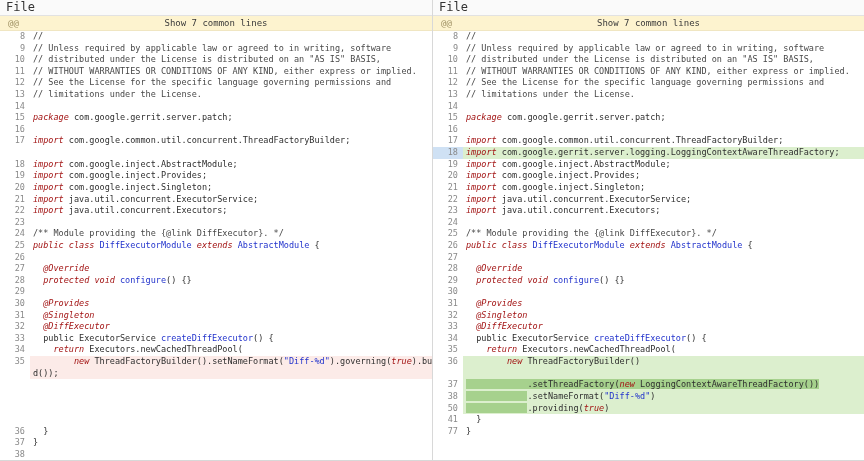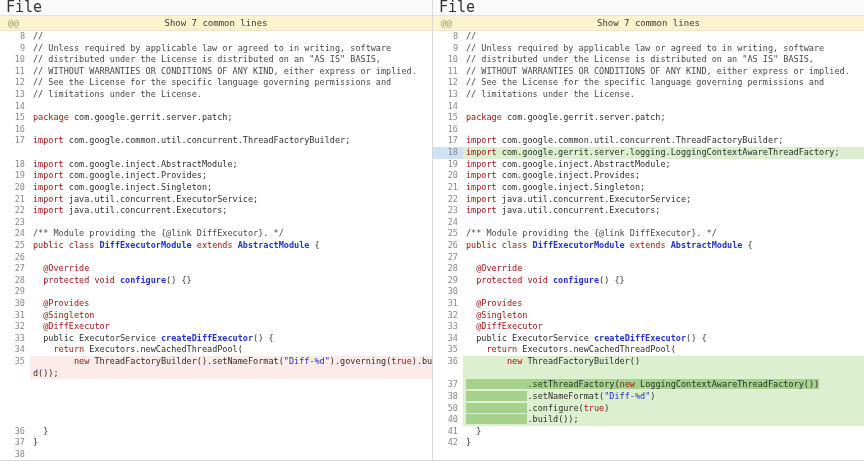--- a/index.html
+++ b/index.html
@@ -6,42 +6,42 @@
   html,body { background:#fff; }
   .diff {
     width:864px; height:461px; overflow:hidden; display:flex;
     font-family:"DejaVu Sans Mono", monospace; background:#fff;
     border-bottom:1px solid #d8d8d8;
   }
   .pane { width:432px; height:461px; overflow:hidden; }
   .pane + .pane { border-left:1px solid #d8d8d8; }
   .file-header {
     height:16px; background:#fafafa; border-bottom:1px solid #e2e2e2;
-    font-size:15px; color:#333; line-height:15px; padding-left:6px;
+    font-size:12px; color:#333; line-height:15px; padding-left:6px;
   }
   .hunk-row {
     position:relative; height:15px; background:#fdf3cf; border-bottom:1px solid #f0e6c2;
     font-size:9px; color:#3a3a3a; line-height:15px; text-align:center; cursor:pointer;
   }
   .hunk-row .at { position:absolute; left:8px; color:#a09265; }
   .rows { width:100%; }
   .crow { display:flex; height:11.62px; overflow:hidden; }
   .gut {
     width:30px; flex:0 0 30px; text-align:right; padding-right:5px;
     font-size:8.5px; line-height:11.62px; color:#8a8a8a; cursor:pointer;
   }
   .gut.sel { background:#cfe1f4; }
   .code {
     flex:1; white-space:pre; overflow:hidden;
     font-size:8.5px; line-height:11.62px; padding-left:3px; color:#2e2e2e;
   }
   .crow.rem .code, .crow.wrapRem .code { background:#fcebe8; }
   .crow.add .code, .crow.fillerAdd .code { background:#dcefce; }
-  .seg.kw { color:#a31515; }
-  .seg.ty { color:#2233cc;font-weight:bold; }
+  .seg.kw { color:#a31515;font-style:italic; }
+  .seg.ty { color:#2233cc; }
   .seg.st { color:#2233cc; }
   .seg.cm { color:#484848; }
   .seg.pl { color:#2e2e2e; }
   .seg.hl { background:#a6d18d; }
 </style>
 </head>
 <body>
 
 <div class="diff">
   <div class="pane">
@@ -335,29 +335,25 @@
         <div class="crow add">
           <div class="gut">37</div>
           <div class="code"><span class="seg pl hl">            </span><span class="seg pl hl">.setThreadFactory(</span><span class="seg kw hl">new</span><span class="seg pl hl"> LoggingContextAwareThreadFactory())</span></div>
         </div>
         <div class="crow add">
           <div class="gut">38</div>
           <div class="code"><span class="seg pl hl">            </span><span class="seg pl">.setNameFormat(</span><span class="seg st">"Diff-%d"</span><span class="seg pl">)</span></div>
         </div>
         <div class="crow add">
           <div class="gut">50</div>
-          <div class="code"><span class="seg pl hl">            </span><span class="seg pl">.configure(</span><span class="seg kw">true</span><span class="seg pl">)</span></div>
-        </div>
-        <div class="crow add">
-          <div class="gut">40</div>
-          <div class="code"><span class="seg pl hl">            </span><span class="seg pl">.build());</span></div>
+          <div class="code"><span class="seg pl hl">            </span><span class="seg pl">.providing(</span><span class="seg kw">true</span><span class="seg pl">)</span></div>
         </div>
         <div class="crow ctx">
           <div class="gut">41</div>
           <div class="code"><span class="seg pl">  }</span></div>
         </div>
         <div class="crow ctx">
-          <div class="gut">42</div>
+          <div class="gut">77</div>
           <div class="code"><span class="seg pl">}</span></div>
         </div>
       </div>
   </div>
 </div>
 
 </body></html>

